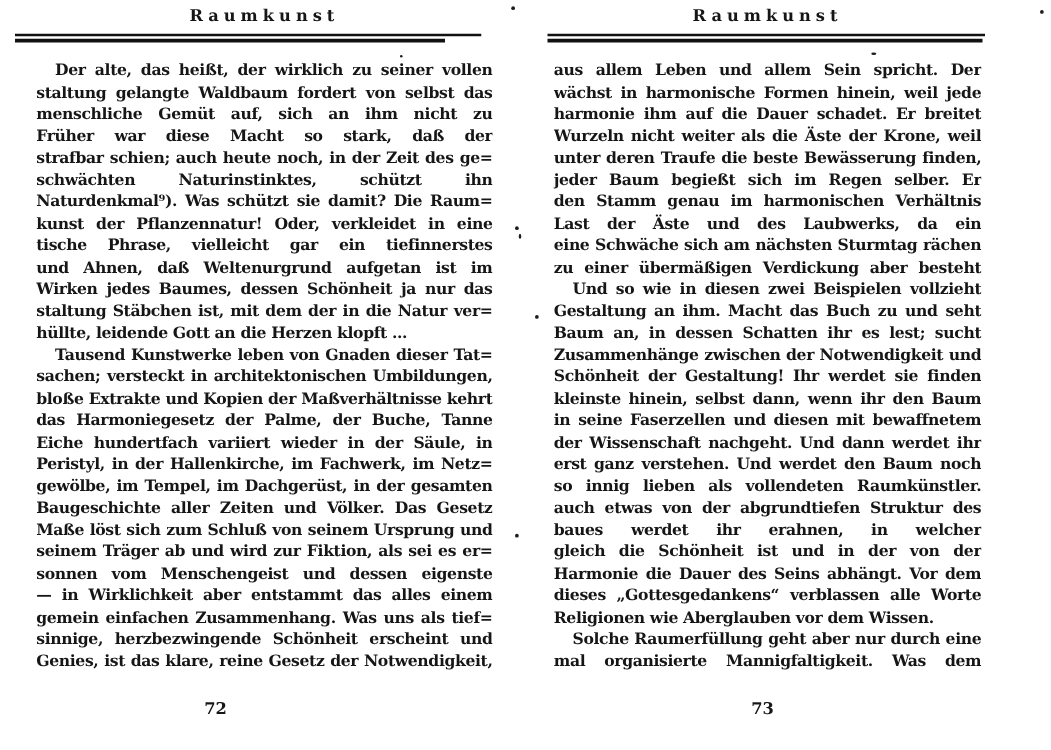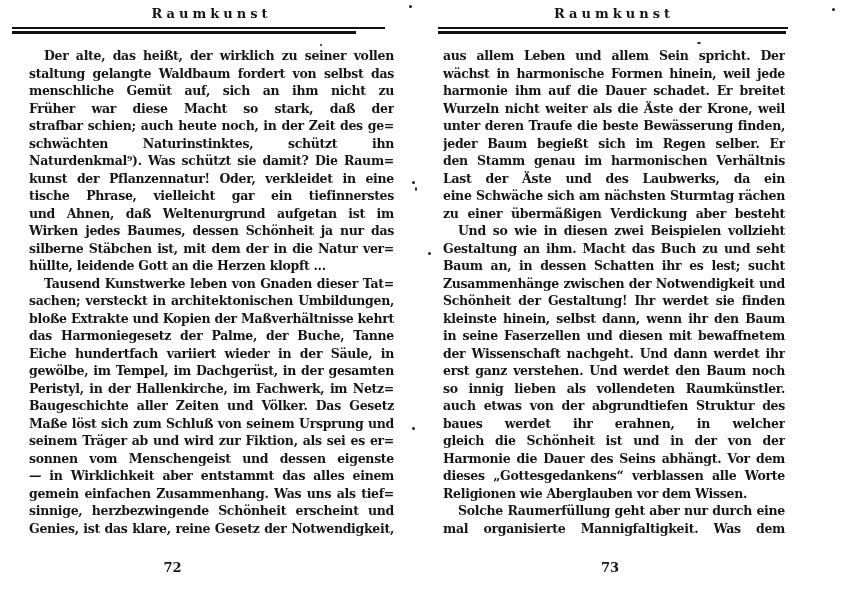--- a/index.html
+++ b/index.html
@@ -98,29 +98,29 @@
         <div class="line">staltung gelangte Waldbaum fordert von selbst das</div>
         <div class="line">menschliche Gemüt auf, sich an ihm nicht zu vergreifen.</div>
         <div class="line">Früher war diese Macht so stark, daß der Baumfrevler</div>
         <div class="line">strafbar schien; auch heute noch, in der Zeit des ge=</div>
         <div class="line">schwächten Naturinstinktes, schützt ihn Gesetzgebung als</div>
         <div class="line">Naturdenkmal⁹). Was schützt sie damit? Die Raum=</div>
         <div class="line">kunst der Pflanzennatur! Oder, verkleidet in eine ästhe=</div>
         <div class="line">tische Phrase, vielleicht gar ein tiefinnerstes Erschauern</div>
         <div class="line">und Ahnen, daß Weltenurgrund aufgetan ist im stillen</div>
         <div class="line">Wirken jedes Baumes, dessen Schönheit ja nur das</div>
-        <div class="line">silberne Stäbchen ist, mit dem der in die Natur ver=</div>
+        <div class="line">staltung Stäbchen ist, mit dem der in die Natur ver=</div>
         <div class="line par-end">hüllte, leidende Gott an die Herzen klopft ...</div>
         <div class="line indent">Tausend Kunstwerke leben von Gnaden dieser Tat=</div>
         <div class="line">sachen; versteckt in architektonischen Umbildungen, in</div>
         <div class="line">bloße Extrakte und Kopien der Maßverhältnisse kehrt</div>
         <div class="line">das Harmoniegesetz der Palme, der Buche, Tanne und</div>
         <div class="line">Eiche hundertfach variiert wieder in der Säule, in dem</div>
+        <div class="line">Peristyl, in der Hallenkirche, im Fachwerk, im Netz=</div>
         <div class="line">gewölbe, im Tempel, im Dachgerüst, in der gesamten</div>
-        <div class="line">Peristyl, in der Hallenkirche, im Fachwerk, im Netz=</div>
         <div class="line">Baugeschichte aller Zeiten und Völker. Das Gesetz der</div>
         <div class="line">Maße löst sich zum Schluß von seinem Ursprung und</div>
         <div class="line">seinem Träger ab und wird zur Fiktion, als sei es er=</div>
         <div class="line">sonnen vom Menschengeist und dessen eigenste Schöpfung</div>
         <div class="line">— in Wirklichkeit aber entstammt das alles einem un=</div>
         <div class="line">gemein einfachen Zusammenhang. Was uns als tief=</div>
         <div class="line">sinnige, herzbezwingende Schönheit erscheint und den</div>
         <div class="line">Genies, ist das klare, reine Gesetz der Notwendigkeit, das</div>
       </div>
     <div class="folio">72</div>

